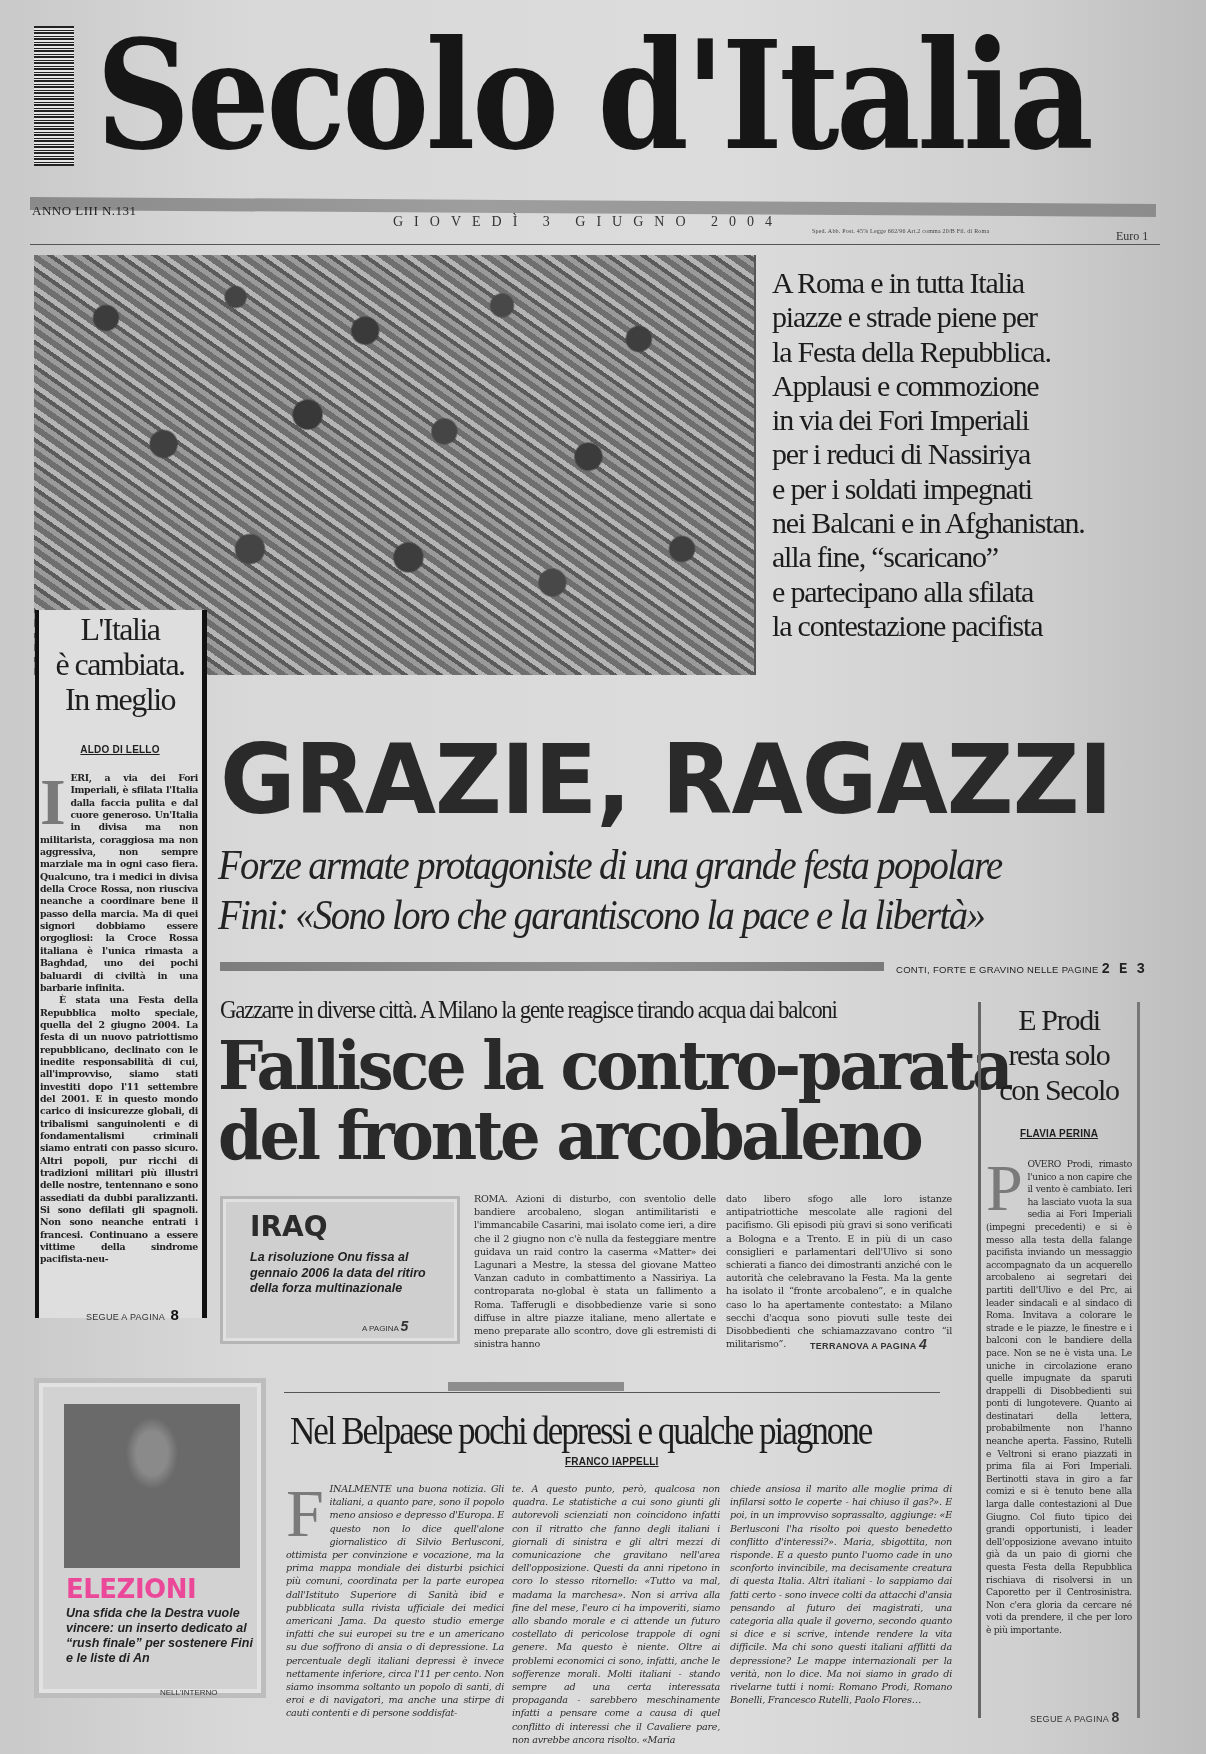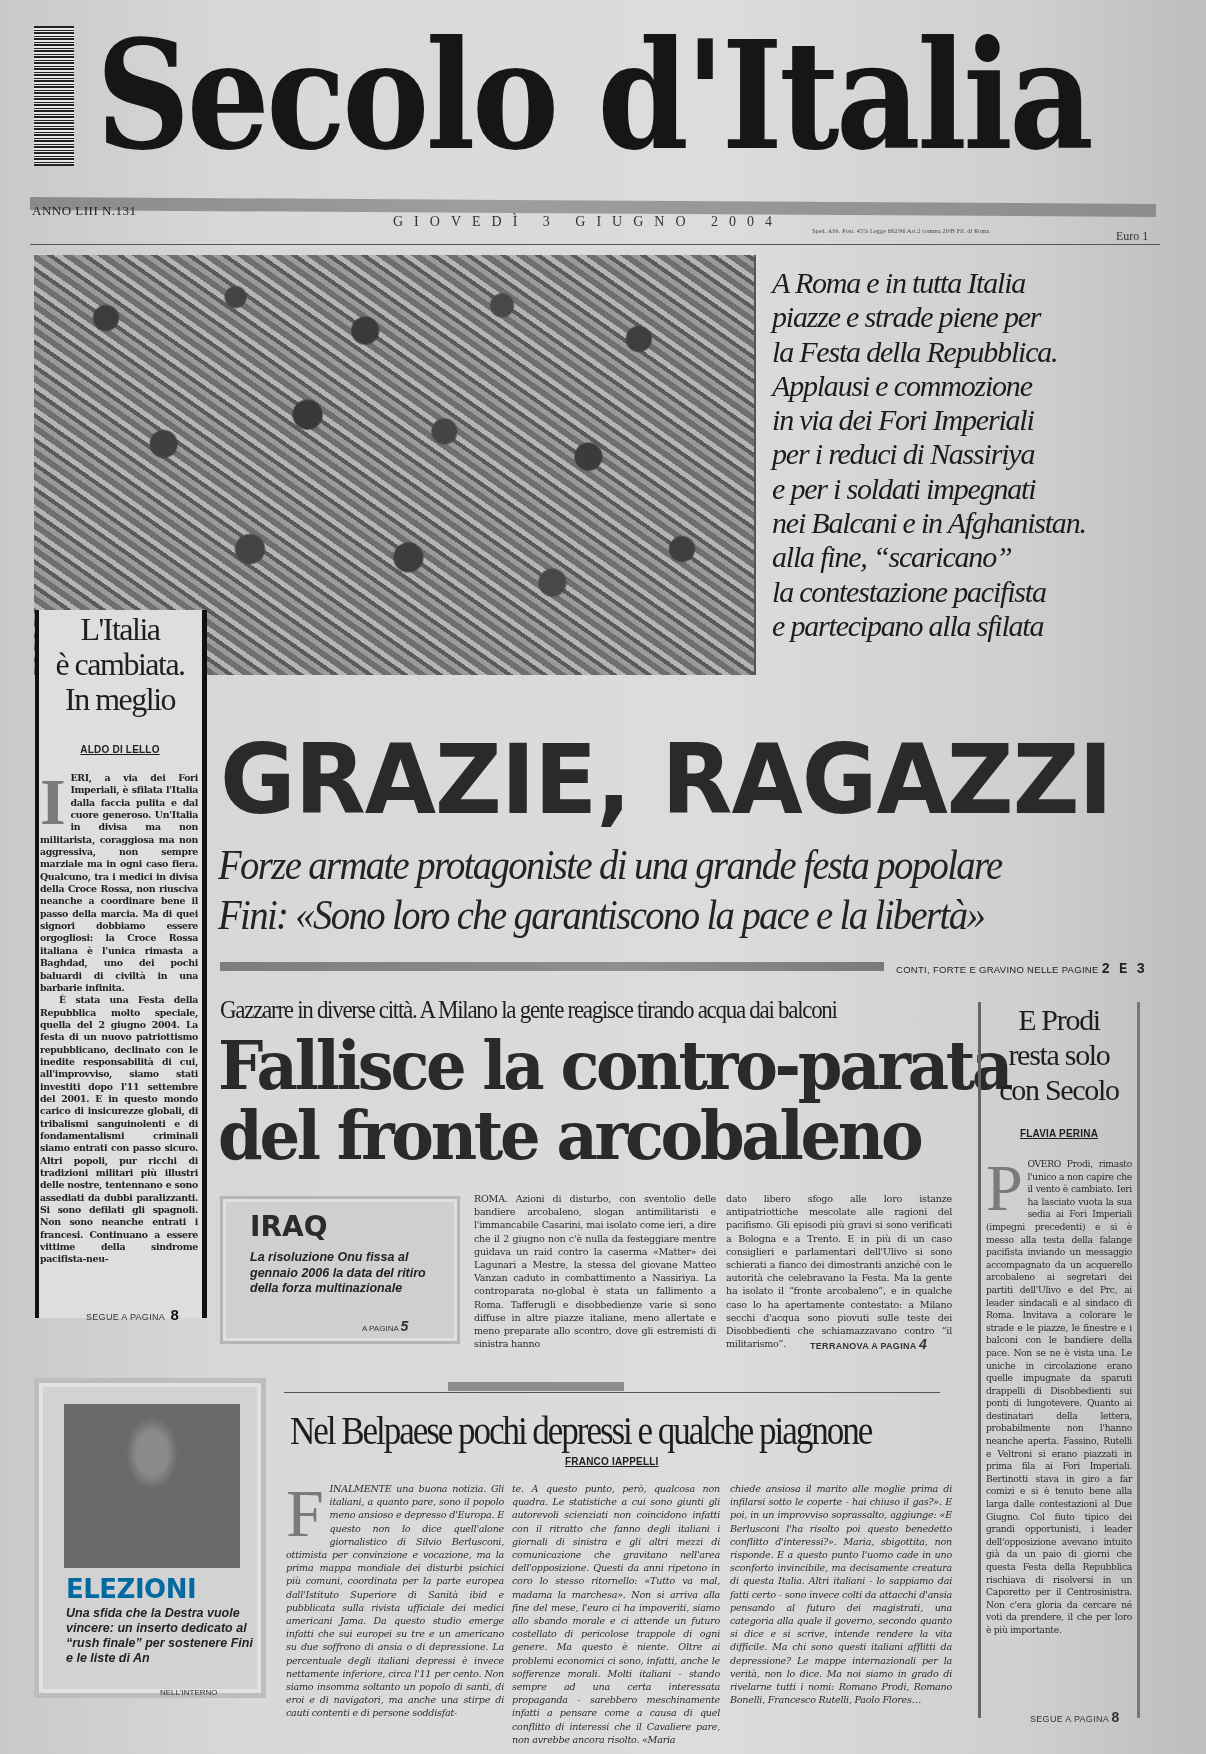--- a/index.html
+++ b/index.html
@@ -50,21 +50,21 @@
       radial-gradient(circle at 30% 70%, #444 0 14px, transparent 16px),
       radial-gradient(circle at 52% 72%, #3d3d3d 0 14px, transparent 16px),
       radial-gradient(circle at 72% 78%, #484848 0 13px, transparent 15px),
       radial-gradient(circle at 90% 70%, #3f3f3f 0 12px, transparent 14px),
       repeating-linear-gradient(35deg, #6f6f6f 0 6px, #9a9a9a 6px 11px, #5b5b5b 11px 15px, #b4b4b4 15px 20px),
       #7d7d7d;
     border-right: 2px solid #555;
   }
 
   
-  .deck { left: 772px; top: 266px; width: 420px; font-size: 30px; line-height: 34.3px; letter-spacing: -1.2px; color: #1c1c1c; font-style: italic; }
+  .deck { left: 772px; top: 266px; width: 420px; font-size: 30px; line-height: 34.3px; letter-spacing: -1.2px; color: #1c1c1c; }
   .deck div { white-space: nowrap; }
 
   
   .left-box {
     left: 35px; top: 610px; width: 172px; height: 708px;
     border-left: 4px solid #111; border-right: 5px solid #111; background: #dedede;
   }
   .left-title { left: 38px; top: 612px; width: 164px; text-align: center; font-size: 32px; line-height: 35px; letter-spacing: -1.5px; }
   .byline { font-family: "Liberation Sans", sans-serif; font-weight: bold; font-size: 10px; text-decoration: underline; letter-spacing: 0.2px; }
   .left-byline { left: 38px; top: 744px; width: 164px; text-align: center; }
@@ -129,21 +129,21 @@
   
   .elez-box { left: 34px; top: 1378px; width: 232px; height: 320px; border: 5px solid #bdbdbd; background: #d2d2d2; box-shadow: inset 0 0 0 4px #e2e2e2; }
   .elez-photo {
     left: 64px; top: 1404px; width: 176px; height: 164px;
     background:
       radial-gradient(ellipse 26px 36px at 50% 30%, #8a8a8a 0 60%, #6a6a6a 100%),
       radial-gradient(ellipse 36px 16px at 50% 10%, #2a2a2a 0 80%, transparent 100%),
       linear-gradient(180deg, #9c9c9c 0 52%, #2b2b2b 52% 100%);
     background-repeat: no-repeat;
   }
-  .elez-title { left: 66px; top: 1574px; font-family: "DejaVu Sans", sans-serif; font-weight: bold; font-size: 26px; color: #0369a1; letter-spacing: -0.5px; }
+  .elez-title { left: 66px; top: 1574px; font-family: "DejaVu Sans", sans-serif; font-weight: bold; font-size: 26px; color: #ec4899; letter-spacing: -0.5px; }
   .elez-text { left: 66px; top: 1606px; width: 190px; font-family: "Liberation Sans", sans-serif; font-weight: bold; font-style: italic; font-size: 12.5px; line-height: 15px; color: #222; }
   .elez-ref { left: 160px; top: 1688px; font-family: "Liberation Sans", sans-serif; font-size: 8px; color: #333; }
 
   
   .rule3a { left: 284px; top: 1392px; width: 656px; height: 1px; background: #555; }
   .rule3b { left: 448px; top: 1382px; width: 176px; height: 9px; background: #8d8d8d; }
   .head3 { left: 290px; top: 1408px; font-size: 39px; letter-spacing: -2.3px; white-space: nowrap; transform: scaleX(0.9); transform-origin: left top; color: #1d1d1d; }
   .byline3 { left: 565px; top: 1456px; }
   .story3-col { font-style: italic; }
   .story3-col1 { left: 286px; top: 1482px; width: 218px; }
@@ -168,22 +168,22 @@
 <div class="abs deck">
   <div>A Roma e in tutta Italia</div>
   <div>piazze e strade piene per</div>
   <div>la Festa della Repubblica.</div>
   <div>Applausi e commozione</div>
   <div>in via dei Fori Imperiali</div>
   <div>per i reduci di Nassiriya</div>
   <div>e per i soldati impegnati</div>
   <div>nei Balcani e in Afghanistan.</div>
   <div>alla fine, “scaricano”</div>
+  <div>e partecipano alla sfilata</div>
   <div>la contestazione pacifista</div>
-  <div>e partecipano alla sfilata</div>
 </div>
 
 <div class="abs left-box"></div>
 <div class="abs left-title">
   <div>L'Italia</div>
   <div>è cambiata.</div>
   <div>In meglio</div>
 </div>
 <div class="abs byline left-byline">ALDO DI LELLO</div>
 <div class="abs left-body">

